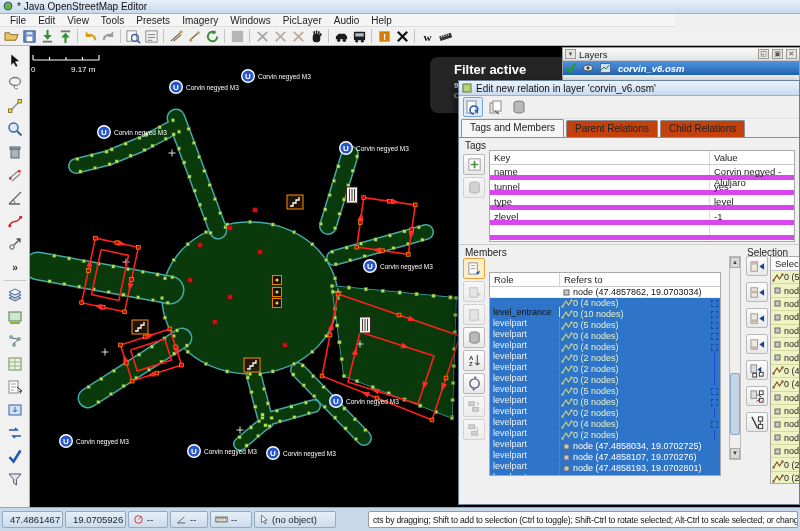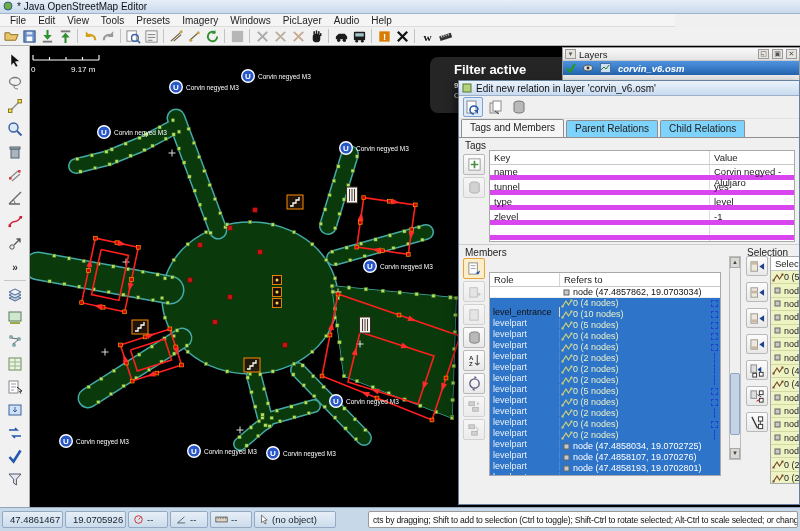--- a/index.html
+++ b/index.html
@@ -45,21 +45,21 @@
   
   #relation-dialog { position:absolute; left:458px; top:80px; width:342px; height:425px;
     background:#f0f0f0; border:1px solid #67809c; box-shadow:-3px 3px 8px rgba(0,0,0,.5); z-index:4; overflow:hidden; }
   #rd-title { position:absolute; left:0; top:0; width:100%; height:15px;
     background:linear-gradient(#eaf2fb,#c9dbf0); border-bottom:1px solid #9ab0c9; display:flex; align-items:center; gap:4px; padding-left:3px; }
   #rd-title span { font-size:10px; color:#111; white-space:nowrap; }
   #rd-toolbar { position:absolute; left:0; top:15px; width:100%; height:23px; display:flex; align-items:center; gap:3px; padding-left:4px; border-bottom:1px solid #e2e2e2;}
   .rdt-btn { width:20px; height:20px; display:flex; align-items:center; justify-content:center; border:1px solid transparent; border-radius:2px;}
   .rdt-btn.active { border-color:#7da2ce; background:#dceafc; }
   #rd-tabs { position:absolute; left:2px; top:38px; width:338px; height:18px; display:flex; align-items:flex-end; }
-  .rd-tab { font-size:10px; padding:2px 8px 3px; border:1px solid #8f8f8f; border-bottom:none; background:#7dd3fc; margin-right:2px; border-radius:2px 2px 0 0; color:#222; }
+  .rd-tab { font-size:10px; padding:2px 8px 3px; border:1px solid #8f8f8f; border-bottom:none; background:#c2410c; margin-right:2px; border-radius:2px 2px 0 0; color:#222; }
   .rd-tab.active { background:#f6f6f6; padding-bottom:4px; }
   #rd-body { position:absolute; left:0; top:56px; width:342px; height:346px; border-top:1px solid #8f8f8f; background:#f0f0f0; }
 
   .section-label { position:absolute; font-size:10px; color:#222; }
   .side-col { position:absolute; display:flex; flex-direction:column; gap:2px; }
   .sq-btn { width:22px; height:21px; display:flex; align-items:center; justify-content:center; border:1px solid #b9b9b9; background:linear-gradient(#fcfcfc,#e8e8e8); border-radius:2px; }
   .sq-btn.disabled { opacity:.55; }
   .sq-btn.active { border-color:#e8a33d; background:#fdeeca; }
 
   .data-table { position:absolute; background:#fff; border:1px solid #a9a9a9; overflow:hidden; }

